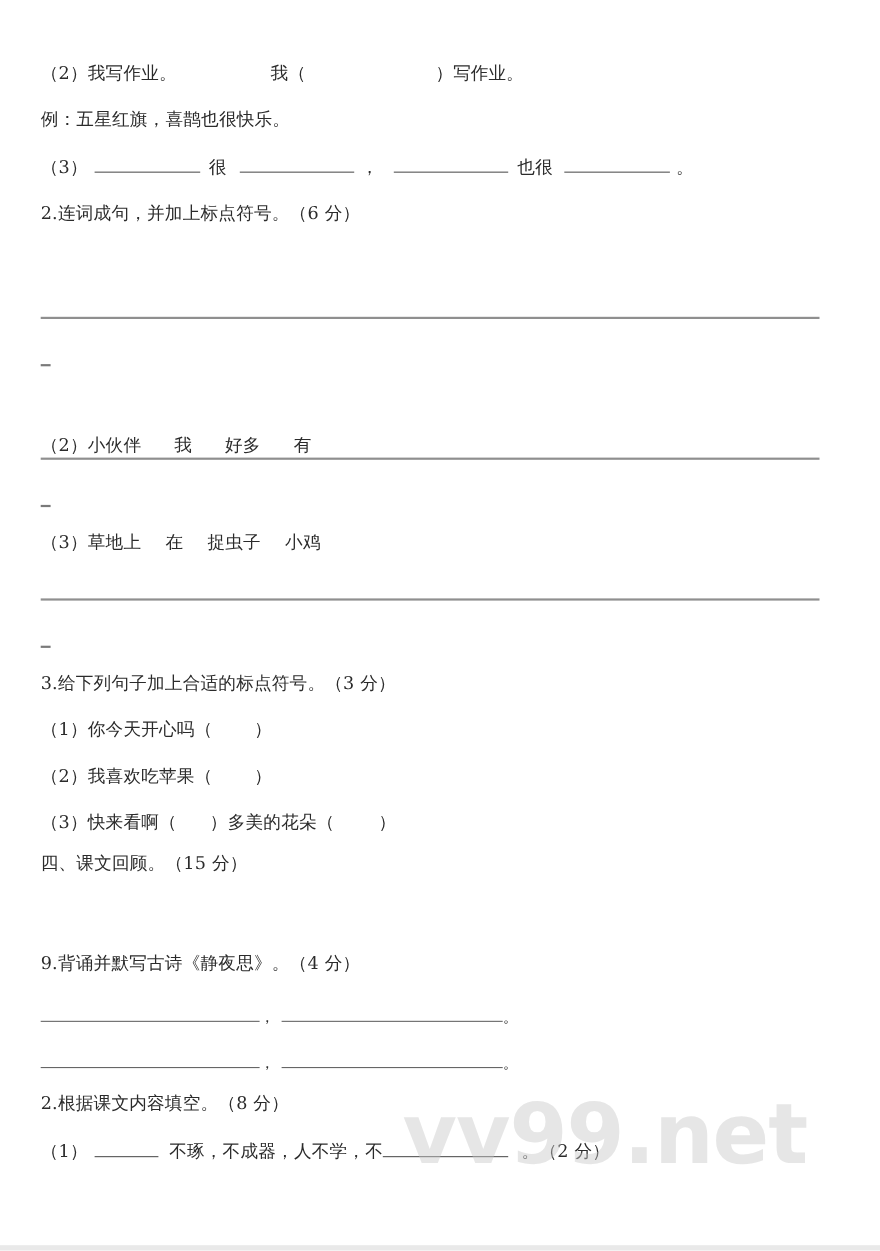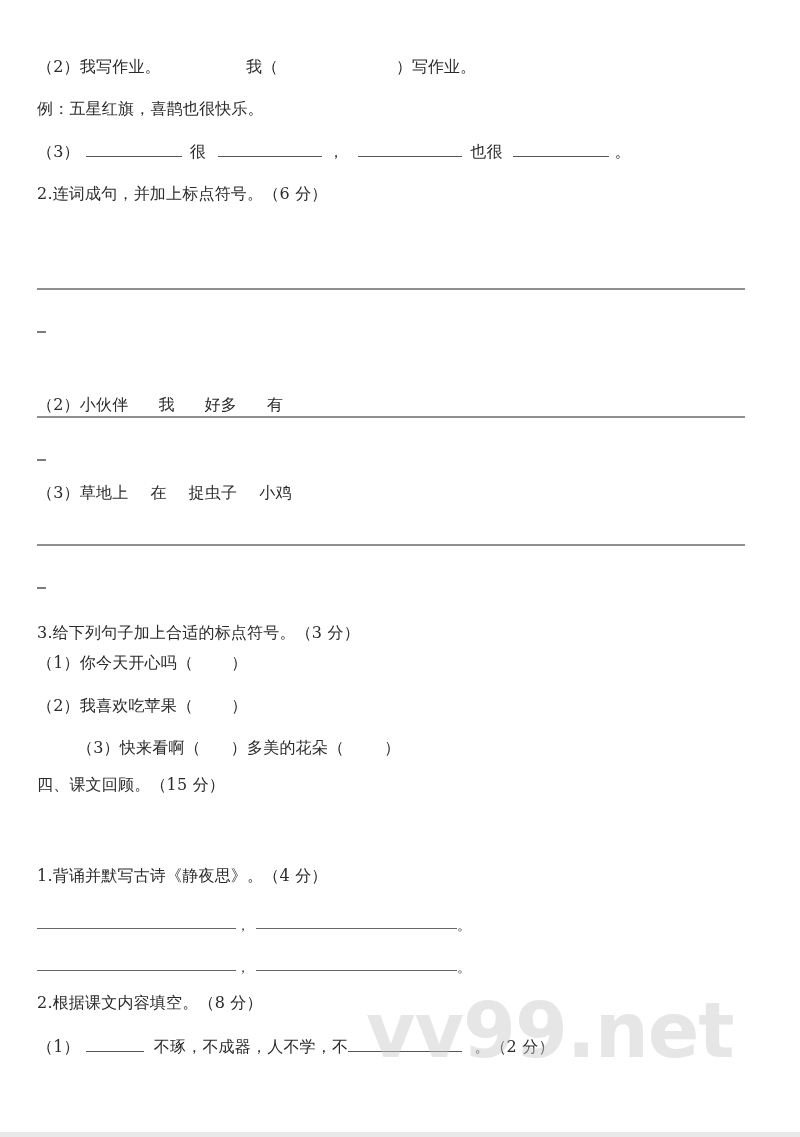--- a/index.html
+++ b/index.html
@@ -112,34 +112,34 @@
   </div>
   <div class="hrule" style="top:416px;"></div>
   <div class="dash" style="top:459px;"></div>
 
   <div class="line" style="top:482px;">
     <span>（3）</span><span>草地上</span><span class="gap" style="width:22px"></span><span>在</span><span class="gap" style="width:22px"></span><span>捉虫子</span><span class="gap" style="width:22px"></span><span>小鸡</span>
   </div>
   <div class="hrule" style="top:544px;"></div>
   <div class="dash" style="top:587px;"></div>
 
-  <div class="line" style="top:610px;margin-top:12px;">3.给下列句子加上合适的标点符号。（3 分）</div>
+  <div class="line" style="top:610px;">3.给下列句子加上合适的标点符号。（3 分）</div>
 
   <div class="line" style="top:652px;">
     <span>（1）</span><span>你今天开心吗（</span><span class="gap" style="width:38px"></span><span>）</span>
   </div>
   <div class="line" style="top:695px;">
     <span>（2）</span><span>我喜欢吃苹果（</span><span class="gap" style="width:38px"></span><span>）</span>
   </div>
-  <div class="line" style="top:737px;margin-left:40px;">
+  <div class="line" style="top:737px;">
     <span>（3）</span><span>快来看啊（</span><span class="gap" style="width:30px"></span><span>）多美的花朵（</span><span class="gap" style="width:40px"></span><span>）</span>
   </div>
 
   <div class="line" style="top:774px;">四、课文回顾。（15 分）</div>
-  <div class="line" style="top:865px;">1.背诵并默写古诗《静夜思》。（4 分）</div>
+  <div class="line" style="top:865px;">9.背诵并默写古诗《静夜思》。（4 分）</div>
 
   <div class="poem-blank" style="left:37px; top:928px; width:199px;"></div>
   <div class="punct" style="left:236px; top:918px;">，</div>
   <div class="poem-blank" style="left:256px; top:928px; width:201px;"></div>
   <div class="punct" style="left:457px; top:918px;">。</div>
 
   <div class="poem-blank" style="left:37px; top:970px; width:199px;"></div>
   <div class="punct" style="left:236px; top:960px;">，</div>
   <div class="poem-blank" style="left:256px; top:970px; width:201px;"></div>
   <div class="punct" style="left:457px; top:960px;">。</div>

